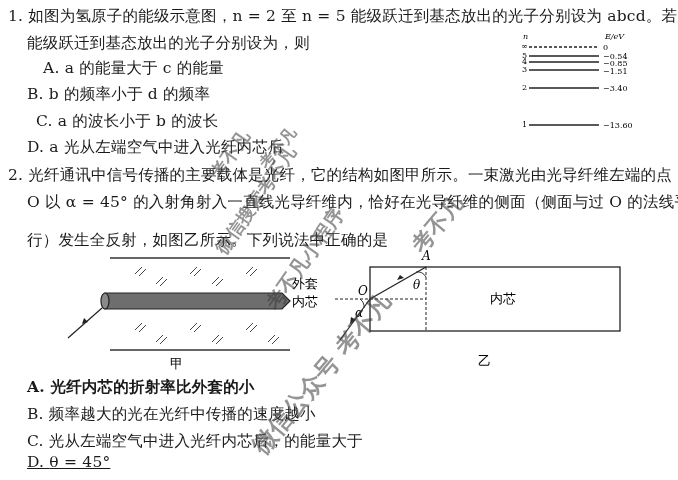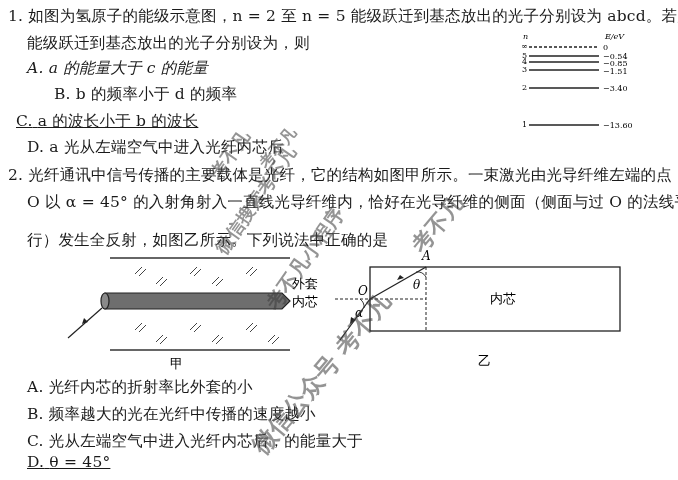--- a/index.html
+++ b/index.html
@@ -13,29 +13,29 @@
                font-family:"DejaVu Sans","Liberation Sans",sans-serif; font-weight:bold;
                transform-origin:left top; white-space:nowrap; }
   svg text { font-family:"DejaVu Serif","Liberation Serif",serif; }
 </style>
 </head>
 <body>
 
 <div class="line" style="left:8px;top:6px;">1. 如图为氢原子的能级示意图，n = 2 至 n = 5 能级跃迁到基态放出的光子分别设为 abcd。若用 b</div>
 <div class="line" style="left:27px;top:33px;">能级跃迁到基态放出的光子分别设为，则</div>
 
-<div class="line" style="left:27px;top:58px;font-style:italic;">
+<div class="line" style="left:43px;top:58px;">
   <span>A.</span>
   <span>a 的能量大于 c 的能量</span>
 </div>
-<div class="line" style="left:27px;top:84px;margin-left:27px;">
+<div class="line" style="left:27px;top:84px;">
   <span>B.</span>
   <span>b 的频率小于 d 的频率</span>
 </div>
-<div class="line" style="left:16px;top:111px;text-decoration:underline;">
+<div class="line" style="left:36px;top:111px;">
   <span>C.</span>
   <span>a 的波长小于 b 的波长</span>
 </div>
 <div class="line" style="left:27px;top:137px;">
   <span>D.</span>
   <span>a 光从左端空气中进入光纤内芯后</span>
 </div>
 
 <svg class="energy-diagram" viewBox="0 0 160 100">
   <text x="8" y="9" font-size="8" font-style="italic">n</text>
@@ -117,21 +117,21 @@
   <path d="M 86 27 A 10 10 0 0 1 96 32" fill="none" stroke="#222" stroke-width="0.9"></path>
   <path d="M 30 54 A 10 10 0 0 1 34 63" fill="none" stroke="#222" stroke-width="0.9"></path>
   <text x="92" y="15" font-size="12" font-style="italic">A</text>
   <text x="28" y="50" font-size="12" font-style="italic">O</text>
   <text x="83" y="44" font-size="12" font-style="italic">θ</text>
   <text x="25" y="72" font-size="12" font-style="italic">α</text>
   <text x="160" y="58" font-size="13">内芯</text>
   <text x="148" y="120" font-size="13">乙</text>
 </svg>
 
-<div class="line" style="left:27px;top:377px;">
+<div class="line" style="left:27px;top:377px;font-weight:bold;">
   <span>A.</span>
   <span>光纤内芯的折射率比外套的小</span>
 </div>
 <div class="line" style="left:27px;top:404px;">
   <span>B.</span>
   <span>频率越大的光在光纤中传播的速度越小</span>
 </div>
 <div class="line" style="left:27px;top:431px;">
   <span>C.</span>
   <span>光从左端空气中进入光纤内芯后，的能量大于</span>

